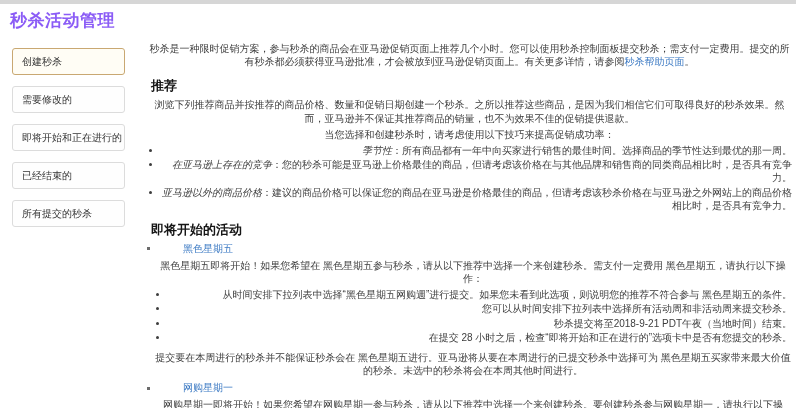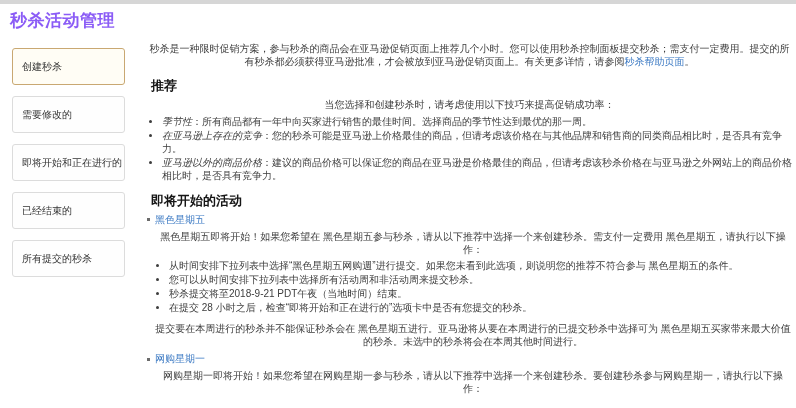--- a/index.html
+++ b/index.html
@@ -15,35 +15,35 @@
     font-family:"Liberation Sans","DejaVu Sans",sans-serif;
     color:#3d3d3d;font-size:10px;
   }
   .top-strip{position:absolute;top:0;left:0;width:796px;height:4px;background:var(--top-strip);}
   .page-title{
     position:absolute;top:9px;left:10px;margin:0;
     font-size:17px;font-weight:600;color:#8b5cf6;letter-spacing:.5px;
   }
   .sidebar{position:absolute;top:48px;left:12px;width:113px;}
   .side-btn{
-    display:flex;align-items:center;height:37px;margin-bottom:11px;
+    display:flex;align-items:center;height:27px;margin-bottom:11px;
     padding-left:9px;border:1px solid #dcdcdc;border-radius:3px;
     background:#fefefe;color:#333;font-size:10px;cursor:pointer;
   }
   .side-btn.selected{border-color:var(--selected-border);background:var(--selected-bg);}
   .content{position:absolute;top:42px;left:147px;width:645px;}
   .p{margin:3px 0;line-height:1.32;text-align:center;}
   .intro{margin:0 0 6px 0;}
   h2.sec{margin:9px 0 3px 4px;font-size:13px;font-weight:700;color:#161616;}
   a.link{color:var(--link);text-decoration:none;cursor:pointer;}
   ul.tips,ul.steps{margin:2px 0 4px 0;padding-left:15px;}
-  ul.tips li,ul.steps li{margin:1px 0;line-height:1.32;}
+  ul.tips li,ul.steps li{margin:1px 0;line-height:1.32;text-align:right;}
   .term{font-style:italic;}
   .event{margin:1px 0 4px 0;}
-  .event-title{display:flex;align-items:center;margin:3px 0 1px 0;}
+  .event-title{display:flex;align-items:center;margin:3px 0 1px 0;gap:28px;}
   .tick{width:3px;height:3px;background:#6b6b6b;margin-right:5px;flex:0 0 auto;}
   .event-body{padding-left:7px;}
   .note{margin-top:7px;}
 </style>
 </head>
 <body>
 
 <div class="top-strip"></div>
 
 <h1 class="page-title">秒杀活动管理</h1>
@@ -64,20 +64,21 @@
   <div class="side-btn">
     <span>所有提交的秒杀</span>
   </div>
 </nav>
 
 <main class="content">
 
   <p class="p intro"><span>秒杀是一种限时促销方案，参与秒杀的商品会在亚马逊促销页面上推荐几个小时。您可以使用秒杀控制面板提交秒杀；需支付一定费用。提交的所有秒杀都必须获得亚马逊批准，才会被放到亚马逊促销页面上。有关更多详情，请参阅</span><a class="link">秒杀帮助页面</a><span>。</span></p>
 
   <h2 class="sec">推荐</h2>
+  <p class="p">浏览下列推荐商品并按推荐的商品价格、数量和促销日期创建一个秒杀。之所以推荐这些商品，是因为我们相信它们可取得良好的秒杀效果。然而，亚马逊并不保证其推荐商品的销量，也不为效果不佳的促销提供退款。</p>
   <p class="p">当您选择和创建秒杀时，请考虑使用以下技巧来提高促销成功率：</p>
 
   <ul class="tips">
     <li><span class="term">季节性</span><span>：所有商品都有一年中向买家进行销售的最佳时间。选择商品的季节性达到最优的那一周。</span></li>
     <li><span class="term">在亚马逊上存在的竞争</span><span>：您的秒杀可能是亚马逊上价格最佳的商品，但请考虑该价格在与其他品牌和销售商的同类商品相比时，是否具有竞争力。</span></li>
     <li><span class="term">亚马逊以外的商品价格</span><span>：建议的商品价格可以保证您的商品在亚马逊是价格最佳的商品，但请考虑该秒杀价格在与亚马逊之外网站上的商品价格相比时，是否具有竞争力。</span></li>
   </ul>
 
   <h2 class="sec">即将开始的活动</h2>
 

